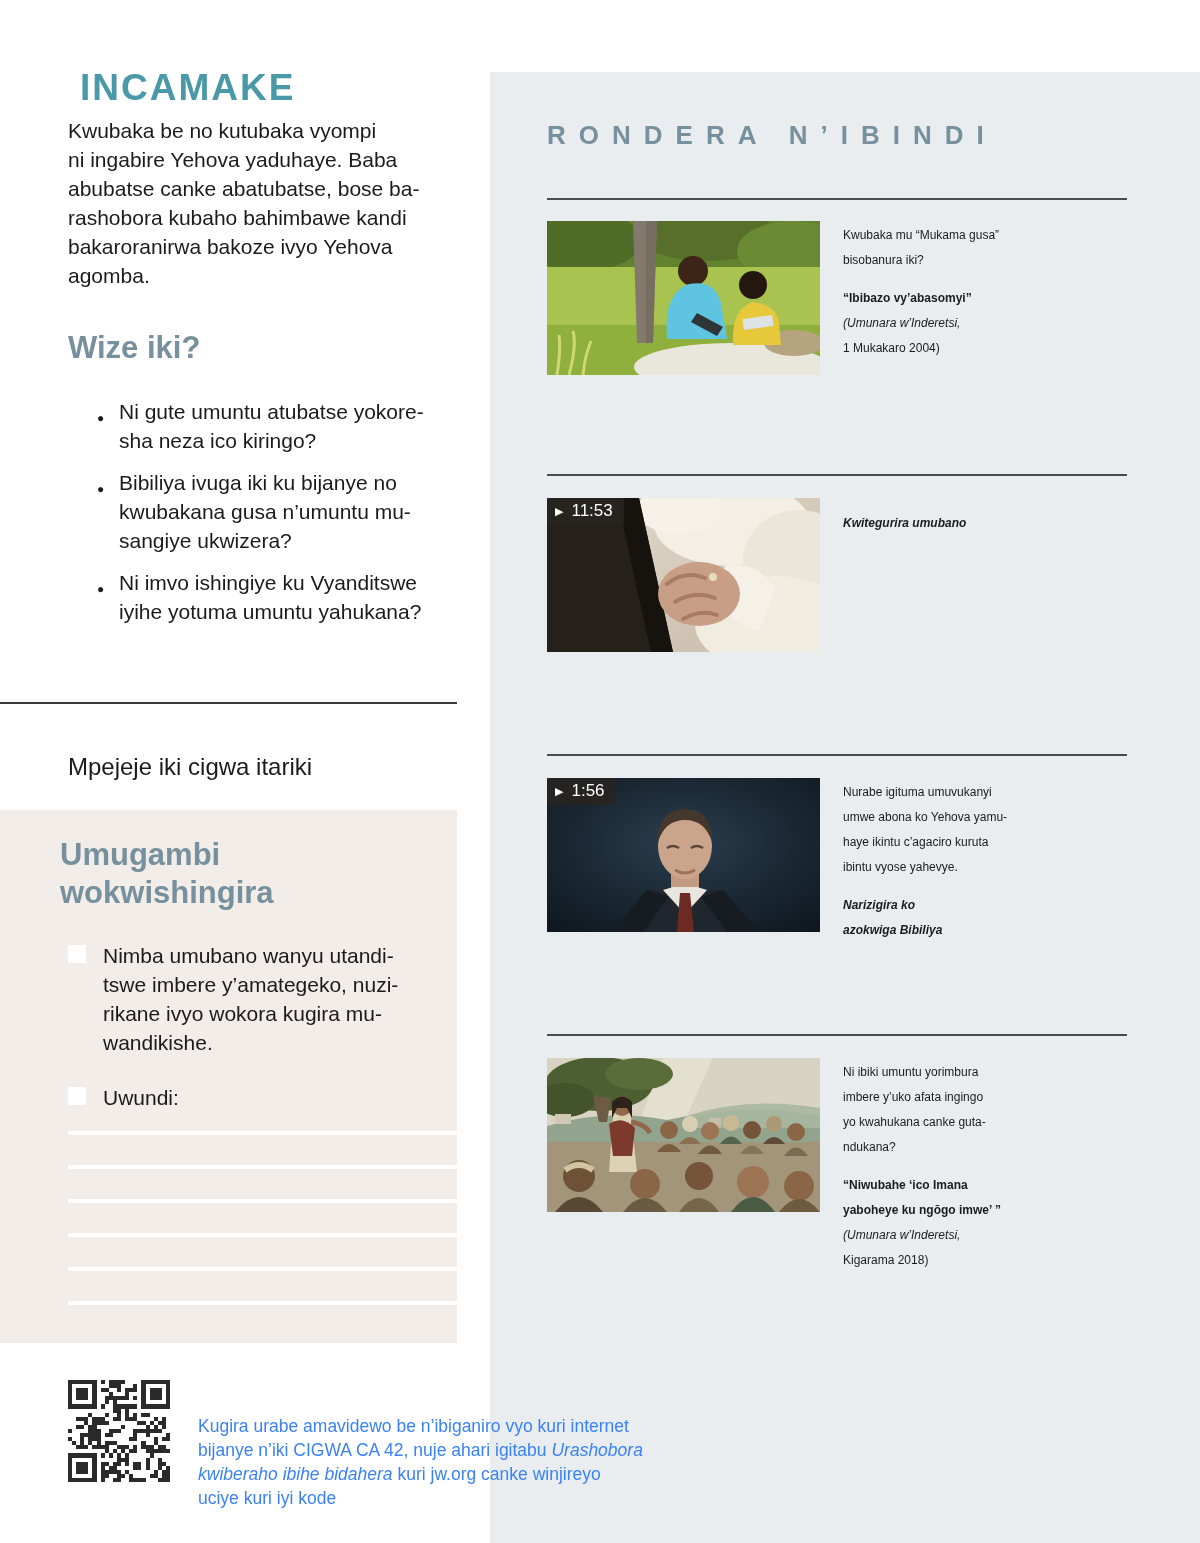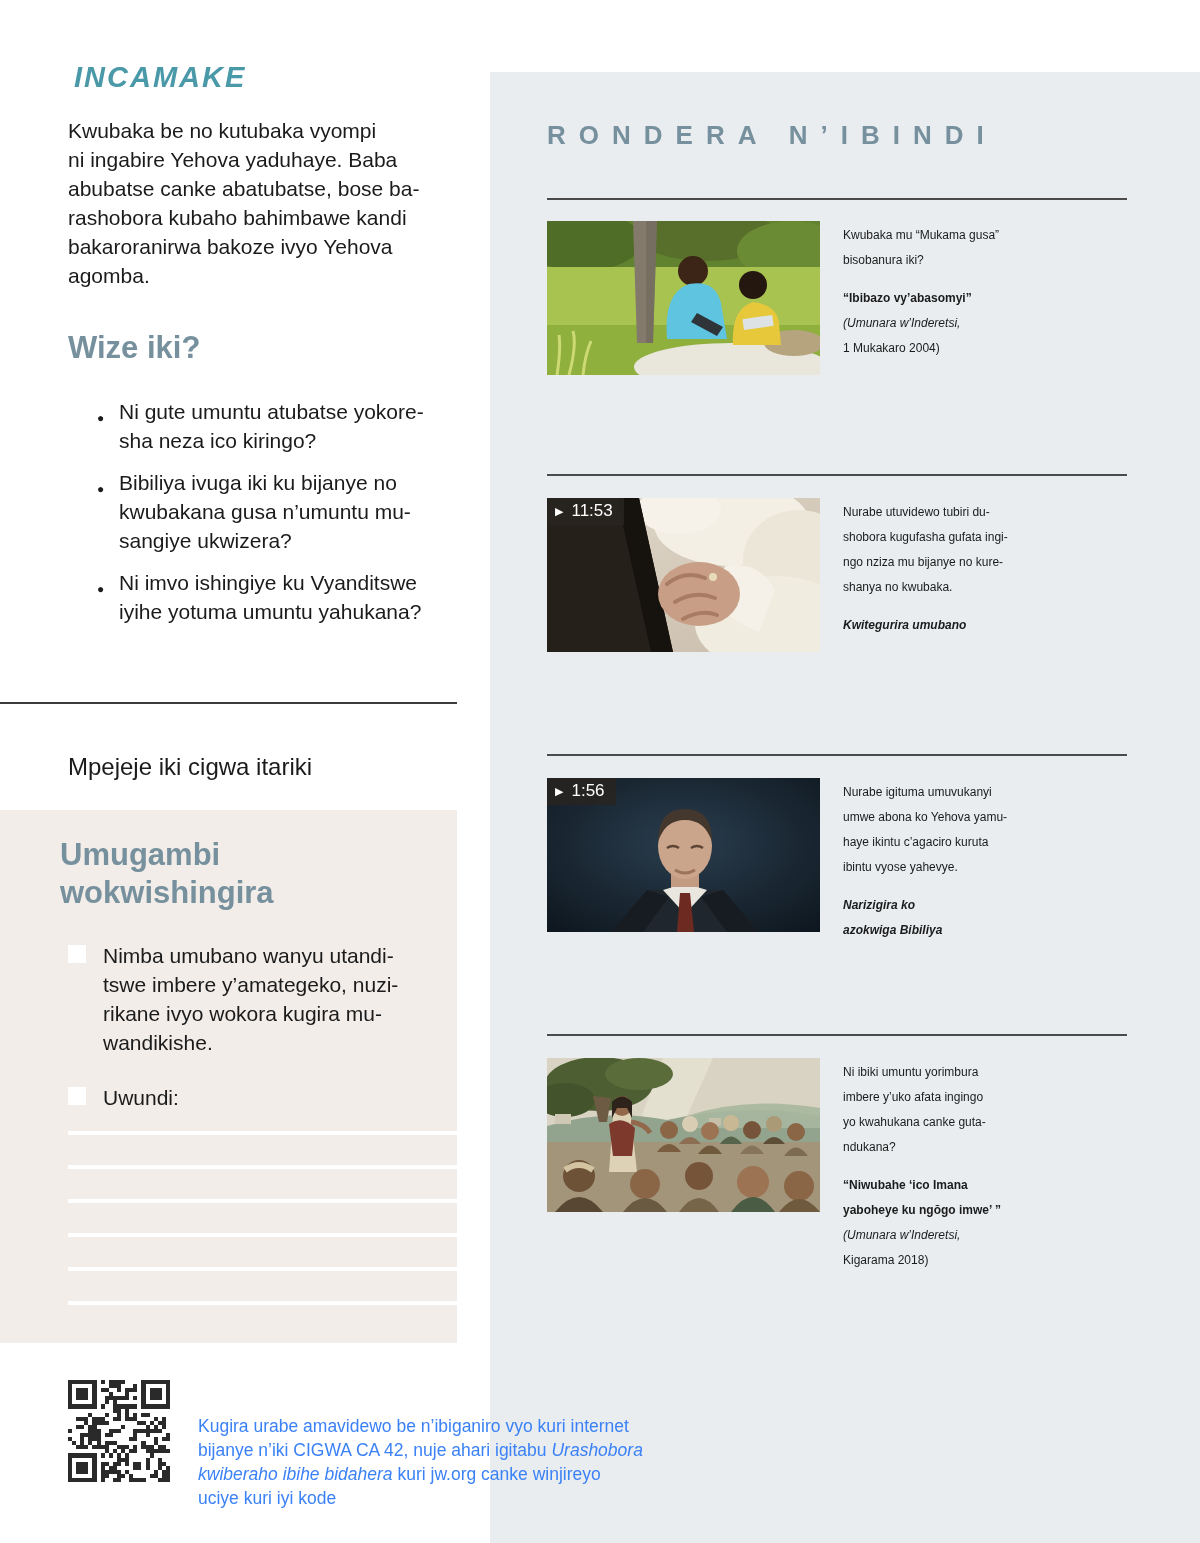--- a/index.html
+++ b/index.html
@@ -4,22 +4,22 @@
 <style>
   html,body{margin:0;padding:0;}
   body{
     width:1200px;height:1543px;background:#ffffff;position:relative;
     font-family:"Liberation Sans","DejaVu Sans",sans-serif;color:#1b1b1b;
     -webkit-font-smoothing:antialiased;
   }
   .pre{white-space:pre-line;}
 
   
-  .incamake{position:absolute;left:68px;top:55px;margin:6px;
-    font-size:29px;font-weight:bold;letter-spacing:2px;color:#4a99a8;font-style:italic;}
+  .incamake{position:absolute;left:68px;top:55px;margin:12px;
+    font-size:37px;font-weight:bold;letter-spacing:2px;color:#4a99a8;}
   .intro{position:absolute;left:68px;top:116px;width:400px;margin:0;
     font-size:21px;line-height:29px;color:#1b1b1b;}
   .wize{position:absolute;left:68px;top:330px;margin:0;
     font-size:31px;font-weight:bold;color:#76909d;}
   .bullets{position:absolute;left:97px;top:397px;width:370px;margin:0;padding:0;list-style:none;}
   .bullets li{position:relative;padding-left:22px;font-size:21px;line-height:29px;}
   .bullets li + li{margin-top:13px;}
   .bullets li::before{content:"●";position:absolute;left:0;top:7px;font-size:12px;color:#1b1b1b;}
   .rule-left{position:absolute;left:0;top:702px;width:457px;height:2px;background:#3c3c3c;}
   .mpejeje{position:absolute;left:68px;top:752px;margin:0;font-size:24px;line-height:29px;}
@@ -168,24 +168,20 @@
         <ellipse cx="152" cy="96" rx="41" ry="32" fill="#c89f86"></ellipse>
         <path d="M120 86 q18 -14 38 -6 M128 104 q20 -12 40 -4 M136 121 q18 -10 34 -4" stroke="#a87c63" stroke-width="4" fill="none" stroke-linecap="round"></path>
         <circle cx="166" cy="79" r="4" fill="#e8dcb8"></circle>
       </svg>
       <span class="badge">
         <span class="play">▶</span>
         <span>11:53</span>
       </span>
     </div>
     <div class="itext">
-      <p class="pre">Nurabe utuvidewo tubiri du-
-shobora kugufasha gufata ingi-
-ngo nziza mu bijanye no kure-
-shanya no kwubaka.</p>
       <p class="ref">
         <span class="bi pre">Kwitegurira umubano</span>
       </p>
     </div>
   </div>
 
   <div class="sep sep-2"></div>
   <div class="item it-2">
     <div class="thumb">
       <svg viewBox="0 0 273 154">

